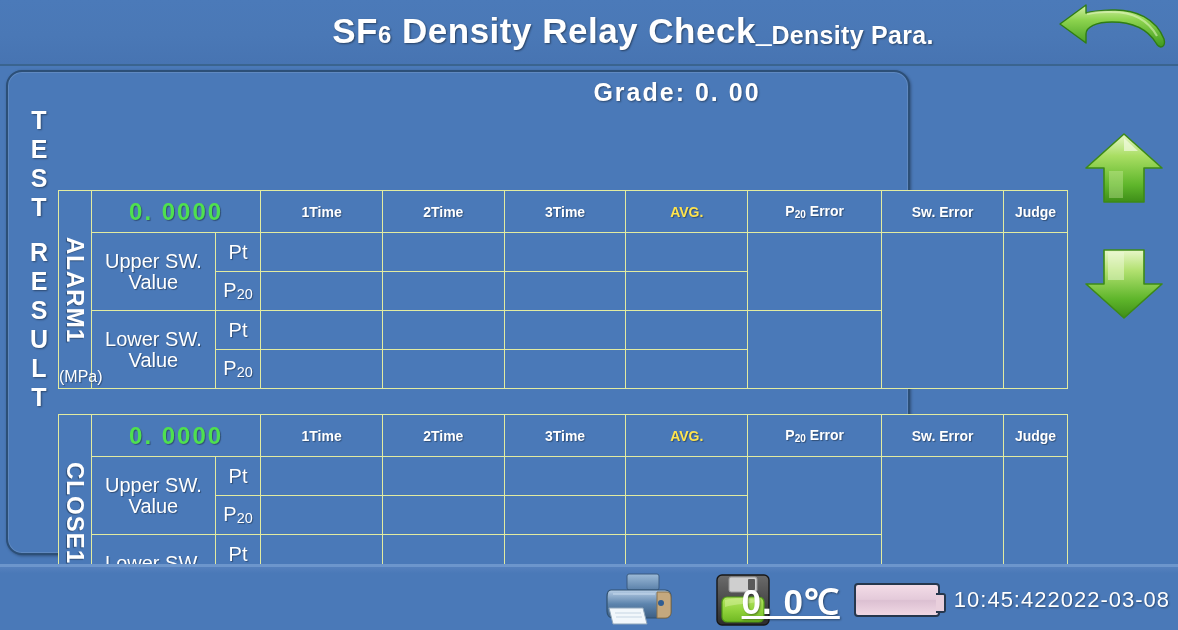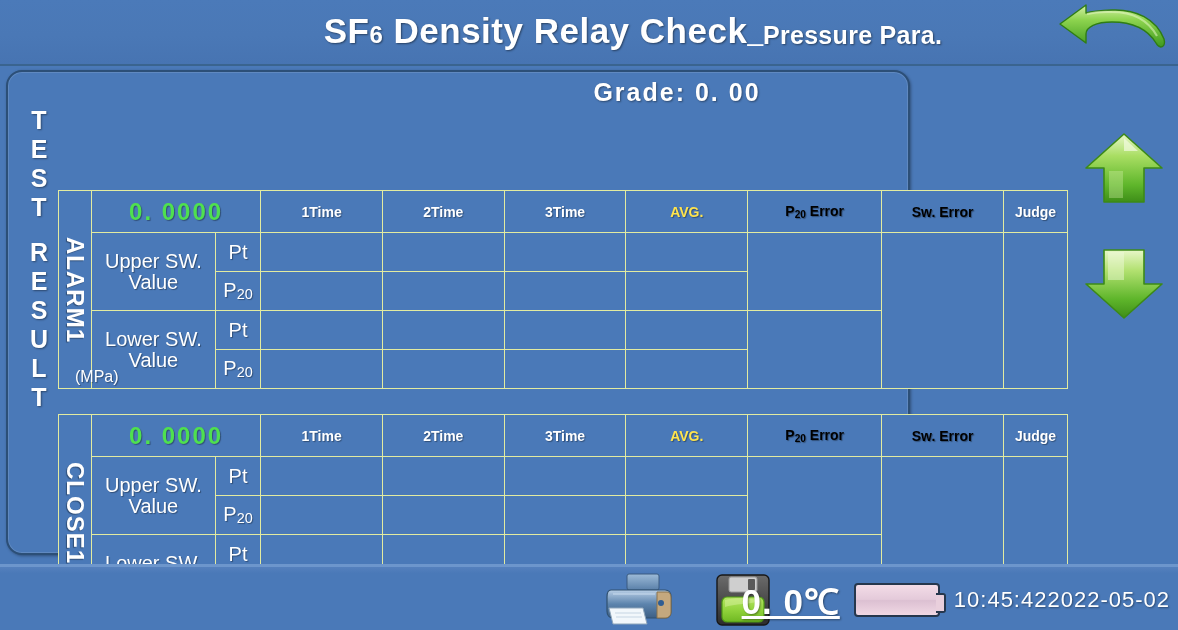--- a/index.html
+++ b/index.html
@@ -78,38 +78,38 @@
   .tbl.t1{ top:118px; }
   .tbl.t2{ top:342px; }
   .tbl td{
     border:1px solid #e2eba0;
     height:39px;
     color:#ffffff; font-size:20px; text-align:center; vertical-align:middle;
     text-shadow:1px 1px 1px rgba(0,0,0,.35);
     background:#4a79b8;
   }
   .tbl td.hdr{ height:42px; font-size:14px; font-weight:600; }
-  .tbl td.green{ color:#000000; }
+  .tbl td.green{ color:#ffffff; }
   .tbl td.yellow{ color:#ffe44d; }
   .tbl td.val0{ color:#4fe04f; font-size:24px; letter-spacing:2px; font-weight:600;}
   .tbl td.side{
     width:32px; padding:0; position:relative; font-size:0;
   }
   .rot{
     position:absolute; left:0; top:0; width:100%; height:100%;
     display:flex; align-items:center; justify-content:center;
   }
   .rot i{
     font-style:normal; writing-mode:vertical-rl;
     font-size:24px; font-weight:600; color:#fff; letter-spacing:1px;
     text-shadow:1px 1px 1px rgba(0,0,0,.35);
     white-space:nowrap;
   }
   .mpa{
-    position:absolute; left:16px; bottom:2px; width:100%;
+    position:absolute; left:0; bottom:2px; width:100%;
     font-size:16px; color:#fff; text-align:center;
     text-shadow:1px 1px 1px rgba(0,0,0,.35);
   }
   .lbl2{ font-size:20px; line-height:1.05; }
   .sub{ font-size:.72em; vertical-align:-0.15em; }
 
   
   .c-side{width:32px;} .c-name{width:120px;} .c-pt{width:44px;}
   .c-t{width:118px;} .c-avg{width:118px;} .c-p20e{width:130px;}
   .c-swe{width:118px;} .c-judge{width:62px;}
@@ -158,21 +158,21 @@
 </style>
 </head>
 <body>
 
 <div id="app">
 
   <div class="titlebar">
     <div class="title-wrap">
       <span class="title-main"><span>SF</span><span class="sub6">6</span><span> Density Relay Check</span></span>
         <span class="title-sep">_</span>
-        <span class="title-sub">Pressure Para.</span>
+        <span class="title-sub">Density Para.</span>
     </div>
 
     <div class="back-btn">
       <svg width="112" height="56" viewBox="0 0 112 56">
         <defs>
           <linearGradient id="gA" x1="0" y1="0" x2="0" y2="1">
             <stop offset="0%" stop-color="#d6f0a8"></stop>
             <stop offset="35%" stop-color="#8ed44f"></stop>
             <stop offset="100%" stop-color="#3f9a1e"></stop>
           </linearGradient>
@@ -434,18 +434,18 @@
         <rect x="8" y="24" width="42" height="25" rx="5" fill="url(#gn)" stroke="#4f9a14" stroke-width="1.2"></rect>
         <path d="M11 27 C20 24 40 25 47 28 C38 31 19 31 11 34 Z" fill="#ddf4a8" opacity=".45"></path>
       </svg>
     </div>
 
     <div class="sb-right">
       <div class="temp">0. 0℃</div>
       <div class="battery"></div>
       <div class="clock">
         <div>10:45:42</div>
-        <div>2022-05-02</div>
+        <div>2022-03-08</div>
       </div>
     </div>
   </div>
 
 </div>
 
 </body></html>

